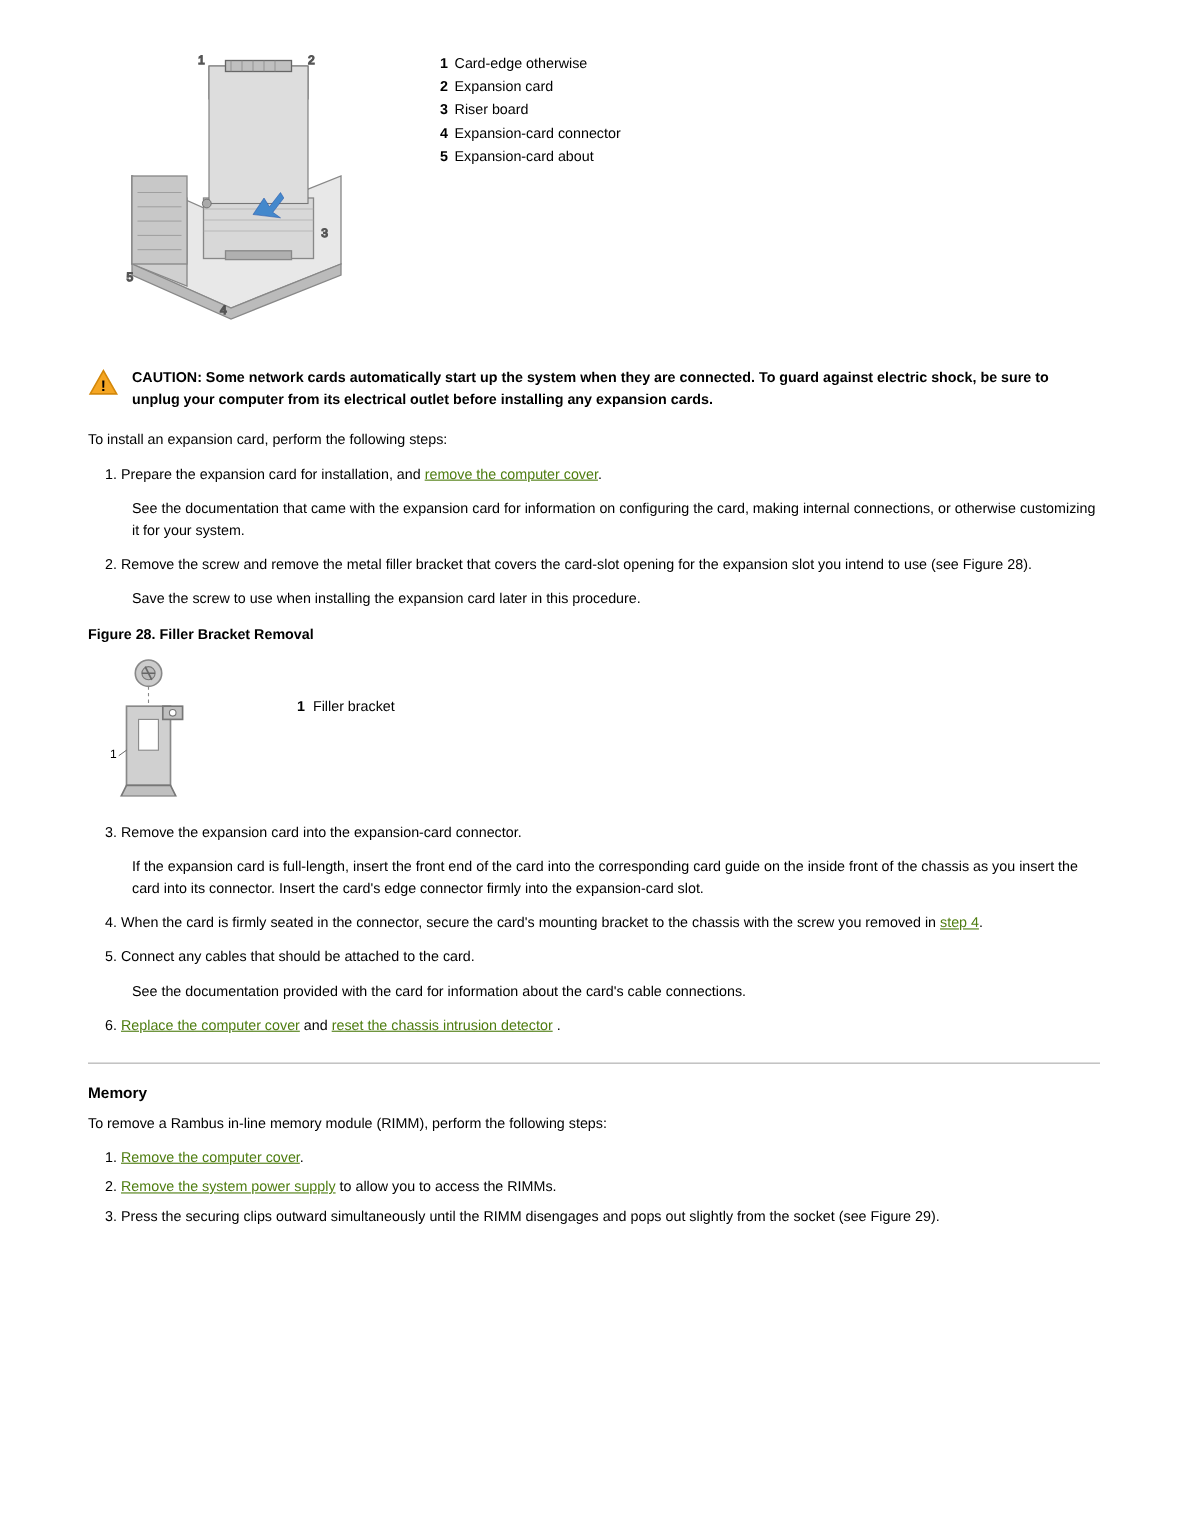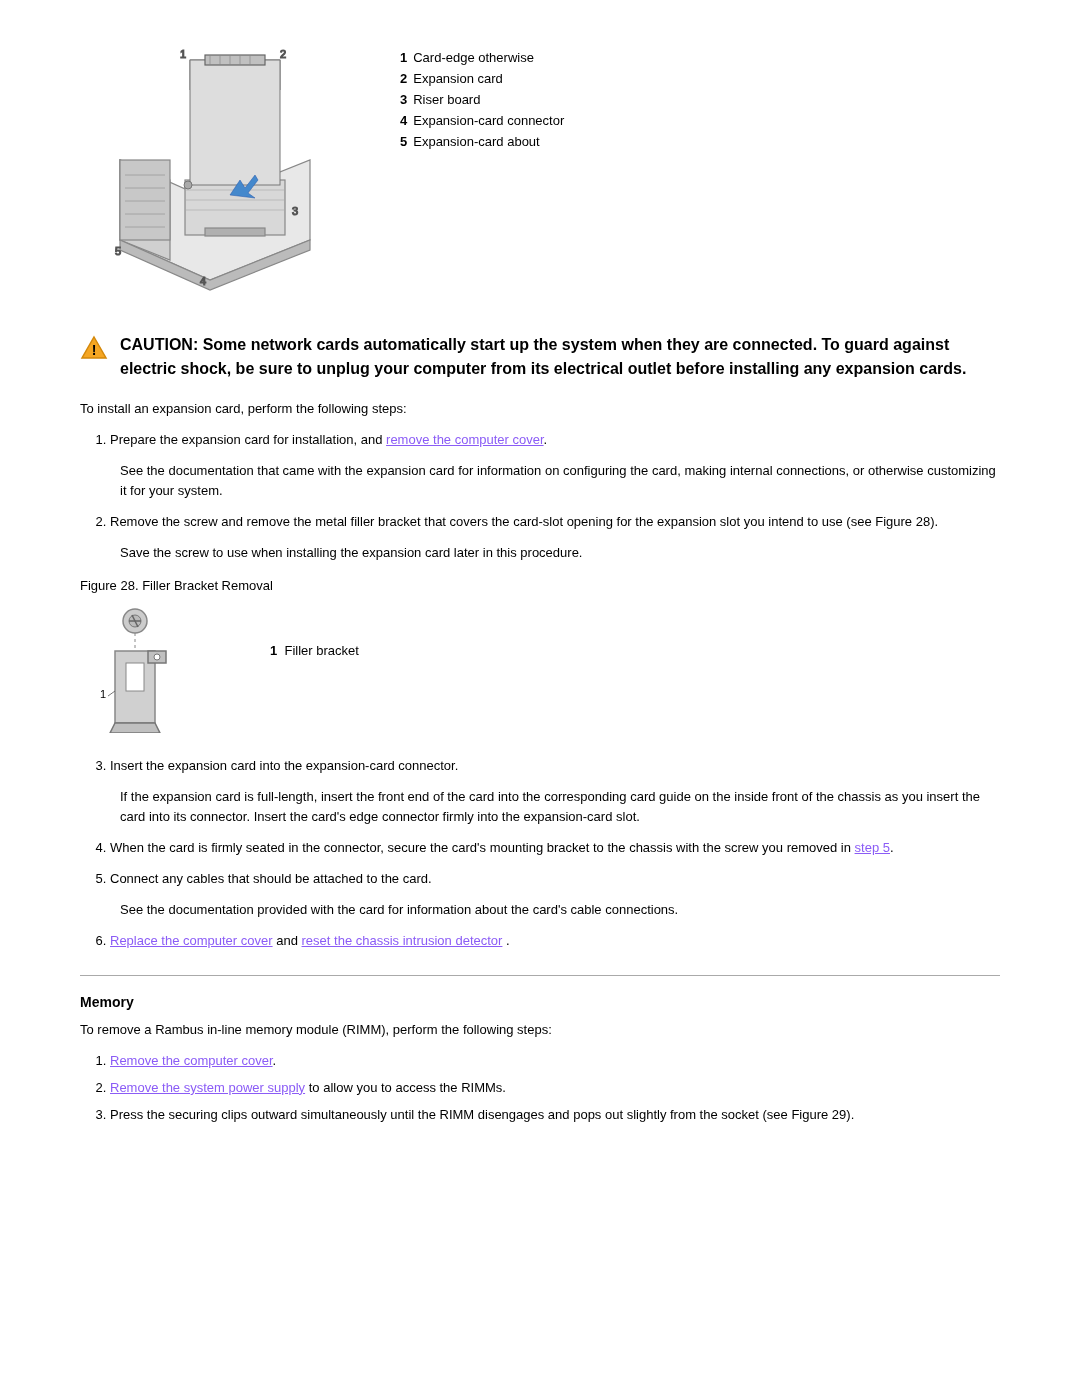--- a/index.html
+++ b/index.html
@@ -43,21 +43,21 @@
       background: #fff;
       margin: 20px 0 18px 0;
       gap: 12px;
     }
     .caution-icon {
       width: 28px;
       min-width: 28px;
       margin-top: 1px;
     }
     .caution-text {
-      font-size: 16px;
+      font-size: 13px;
       line-height: 1.5;
     }
     .caution-text strong {
       font-weight: bold;
     }
     .section-text {
       font-size: 13px;
       margin-bottom: 10px;
       line-height: 1.6;
     }
@@ -70,25 +70,25 @@
       line-height: 1.6;
       font-size: 13px;
     }
     .sub-text {
       margin-left: 40px;
       margin-bottom: 10px;
       font-size: 13px;
       line-height: 1.6;
     }
     a {
-      color: #8b5cf6;
+      color: #4d7c0f;
     }
     .figure-caption {
       font-size: 13px;
-      font-weight: normal;
+      font-weight: bold;
       margin: 14px 0 10px 0;
     }
     .figure-bracket-section {
       display: flex;
       flex-direction: row;
       align-items: flex-start;
       margin-bottom: 20px;
     }
     .bracket-image {
       width: 130px;
@@ -237,27 +237,27 @@
 
       <line x1="28" y1="93" x2="35" y2="88" stroke="#555" stroke-width="0.8"></line>
     </svg>
   </div>
   <div style="padding-top:40px;">
     <span><strong>1</strong>&nbsp;&nbsp;<span>Filler bracket</span></span>
   </div>
 </div>
 
 <ol class="ordered-list" start="3">
-  <li>Insert the expansion card into the expansion-card connector.</li>
+  <li>Remove the expansion card into the expansion-card connector.</li>
 </ol>
 <p class="sub-text">If the expansion card is full-length, insert the front end of the card into the corresponding card guide on the inside front of the chassis as you insert the card into its connector. Insert the card's edge connector firmly into the expansion-card slot.</p>
 
 <ol class="ordered-list" start="4">
   <li>
-    <span>When the card is firmly seated in the connector, secure the card's mounting bracket to the chassis with the screw you removed in </span><a href="#">step 5</a><span>.</span>
+    <span>When the card is firmly seated in the connector, secure the card's mounting bracket to the chassis with the screw you removed in </span><a href="#">step 4</a><span>.</span>
   </li>
 </ol>
 
 <ol class="ordered-list" start="5">
   <li>Connect any cables that should be attached to the card.</li>
 </ol>
 <p class="sub-text">See the documentation provided with the card for information about the card's cable connections.</p>
 
 <ol class="ordered-list" start="6">
   <li>

